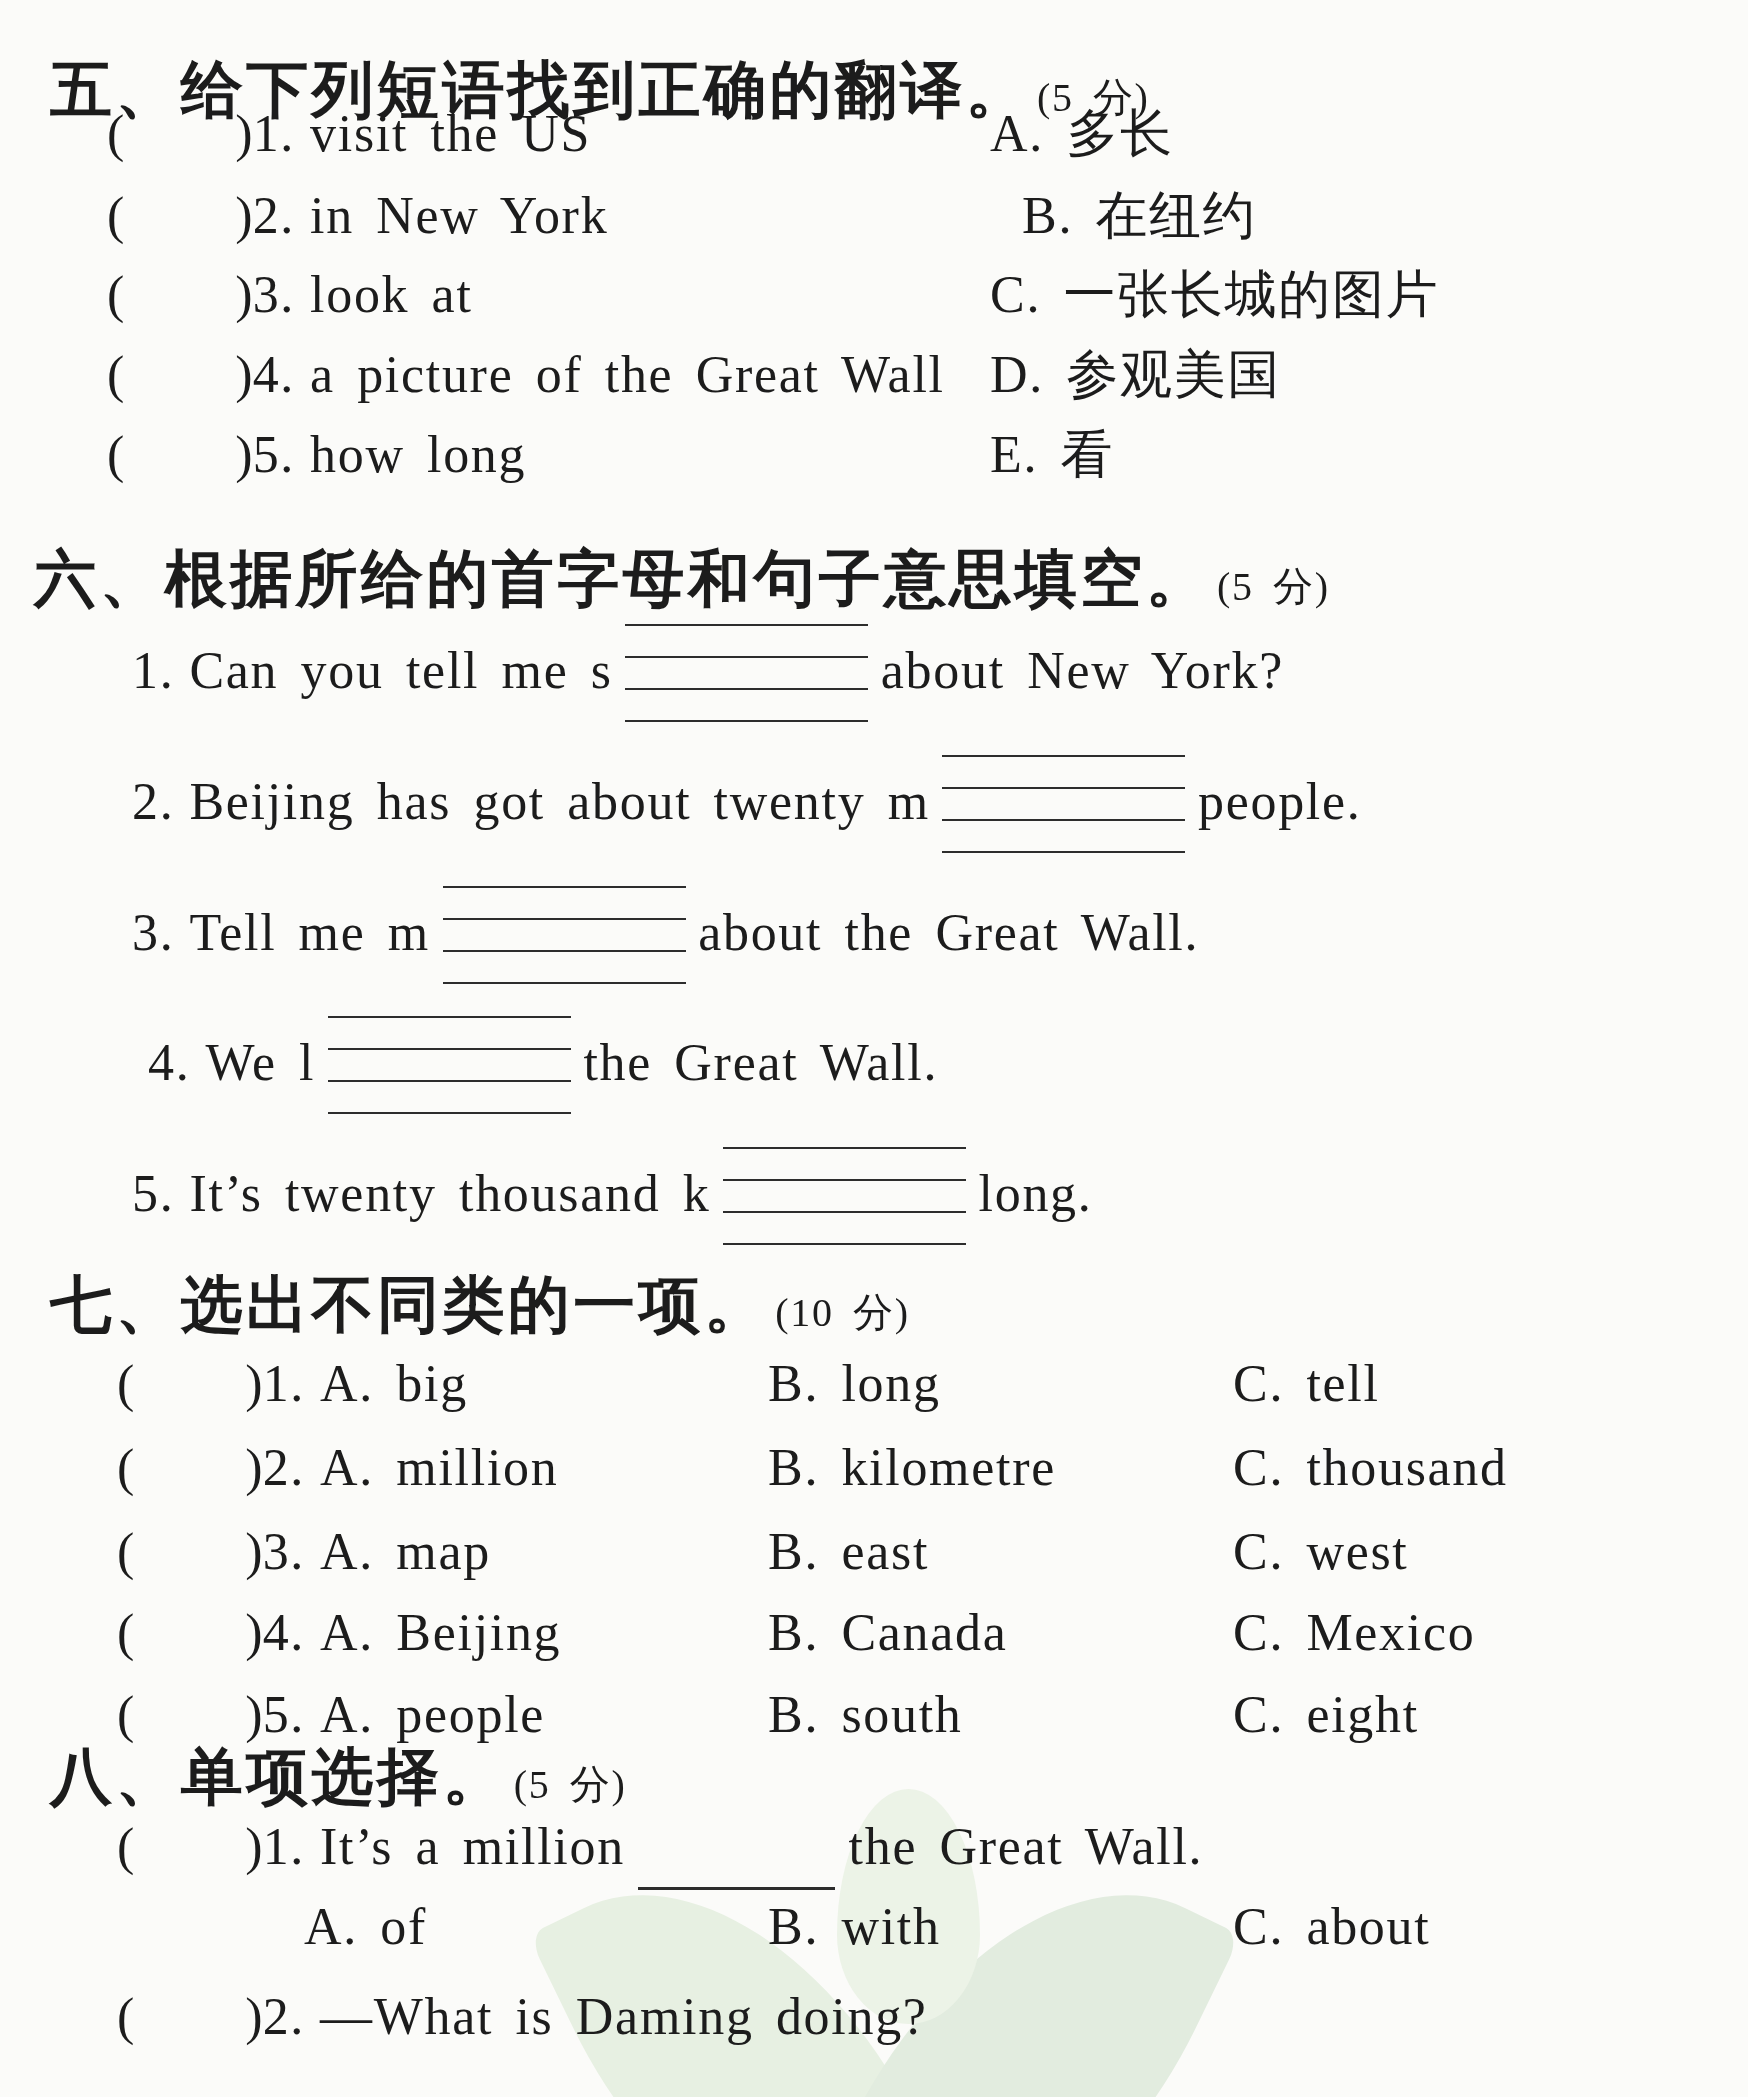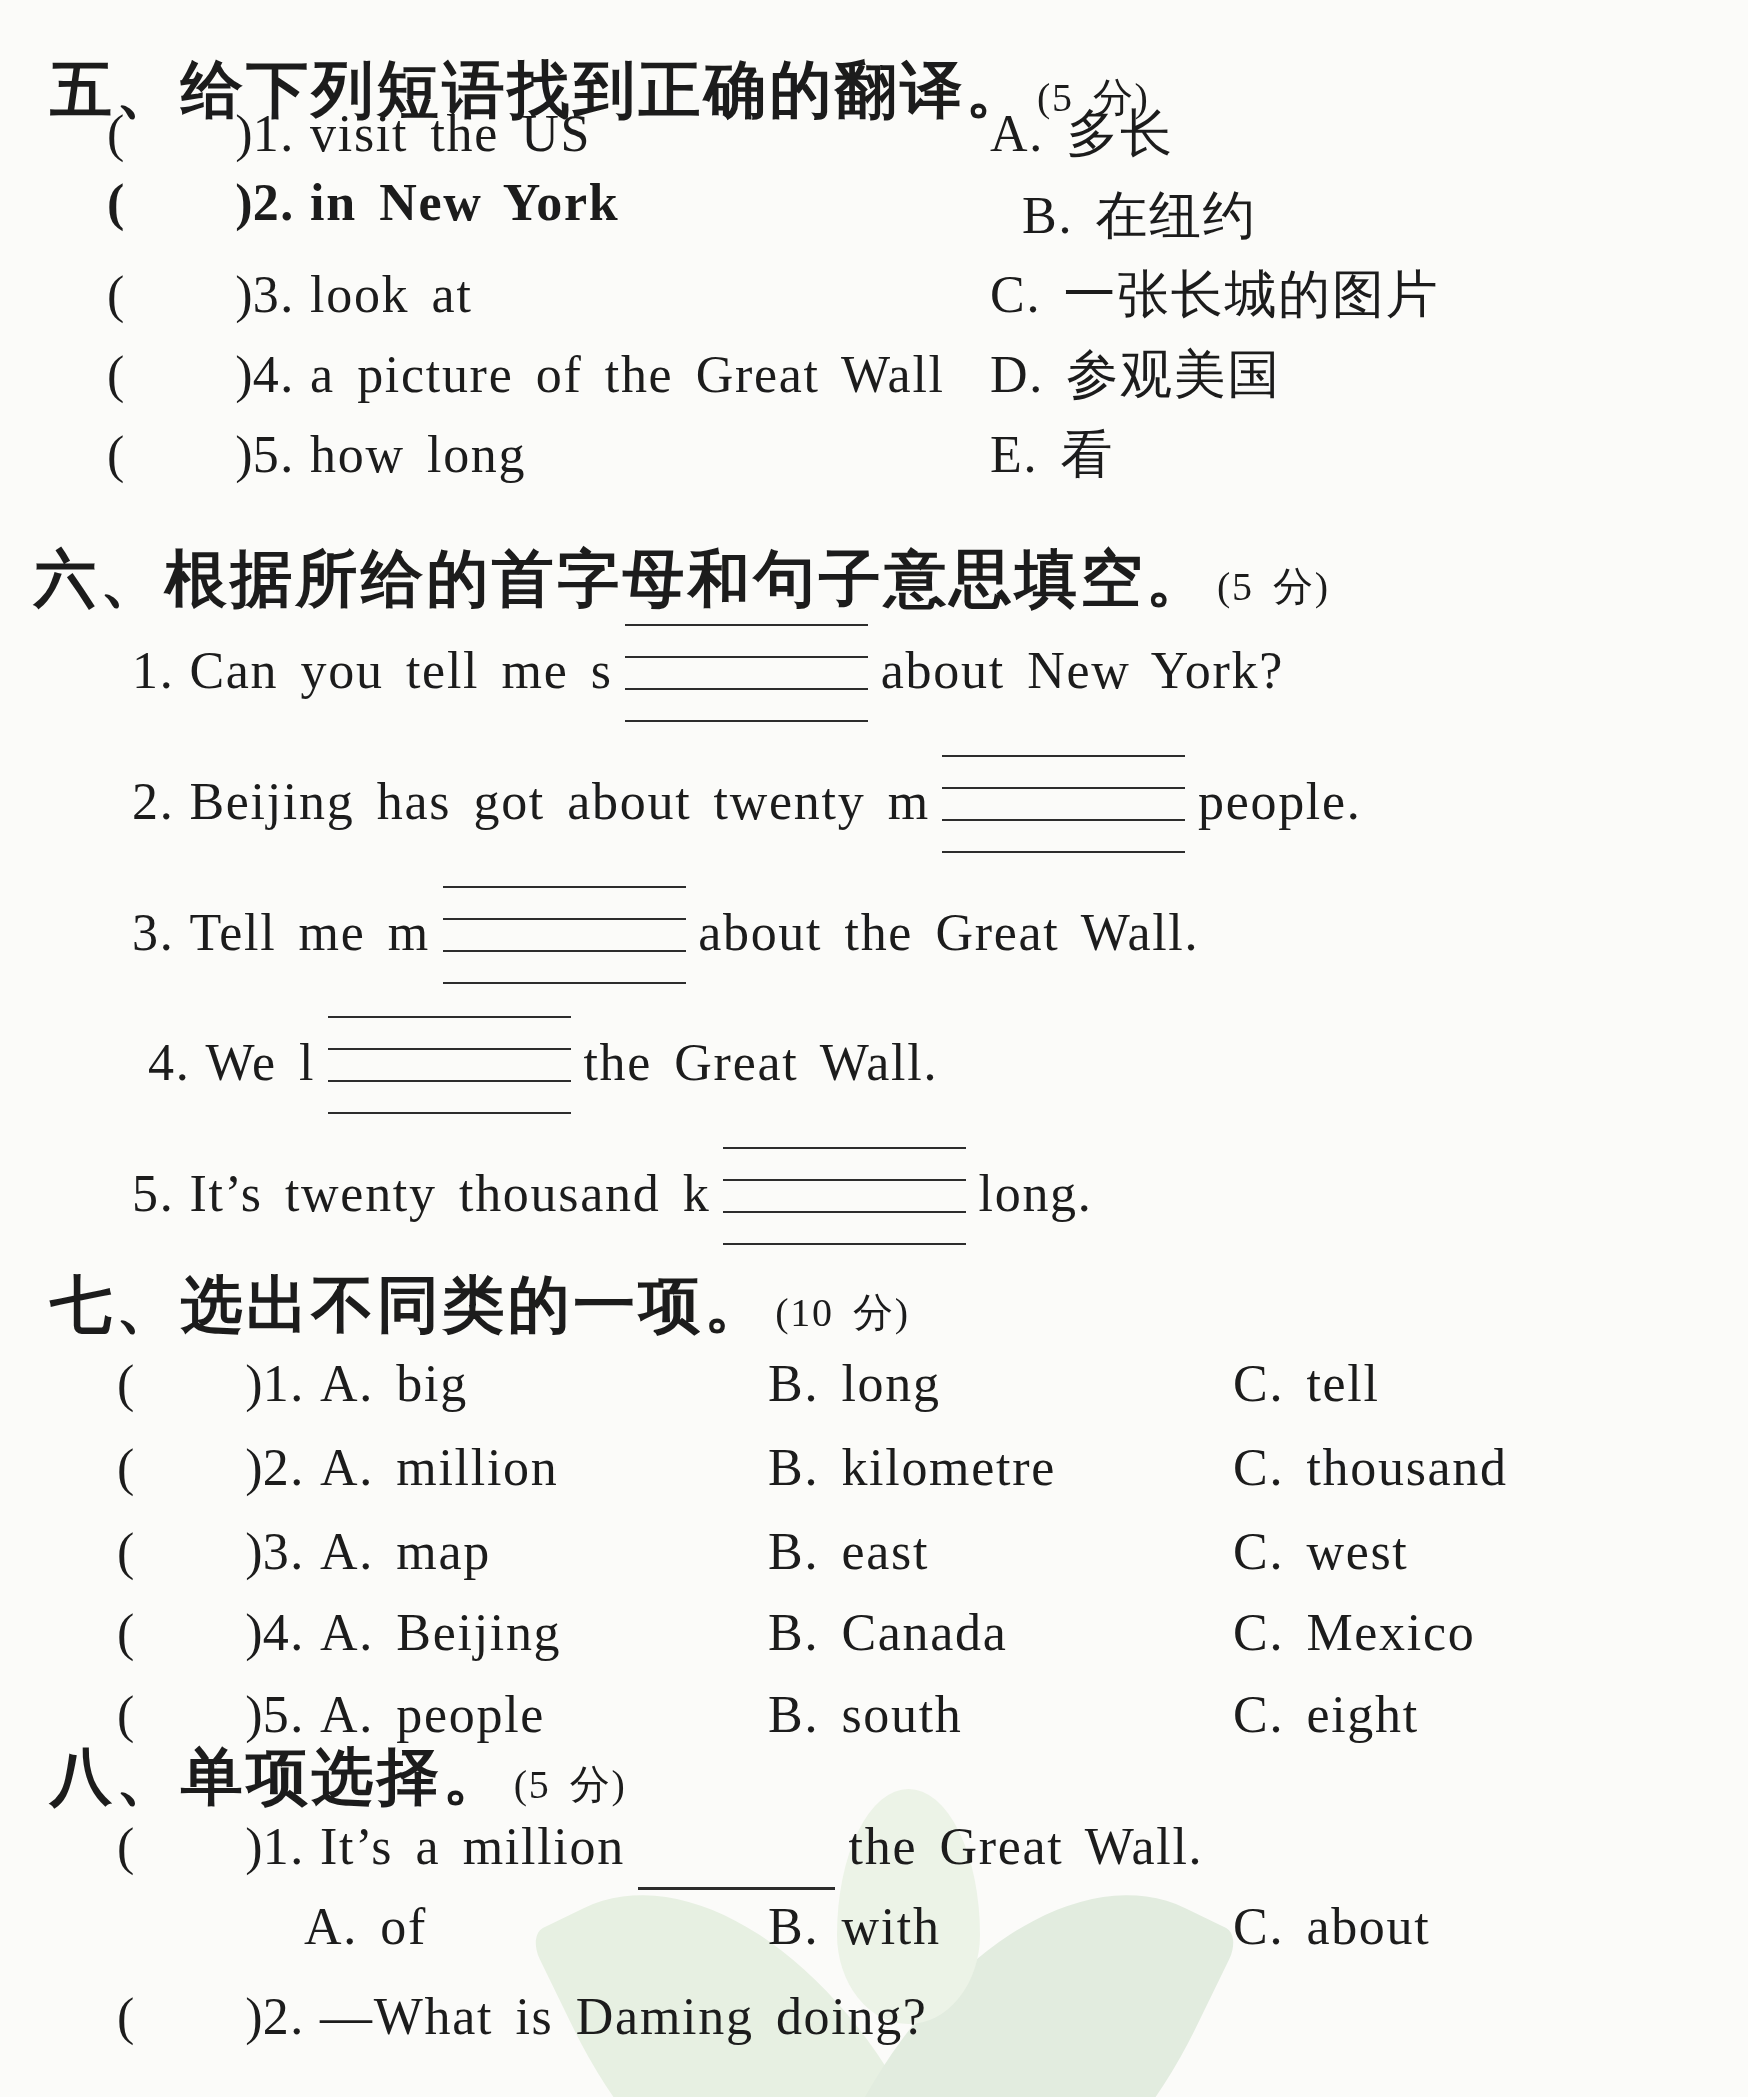--- a/index.html
+++ b/index.html
@@ -65,21 +65,21 @@
 
   <div class="r sec-title" style="left:50px;top:59px;">
     <span>五、给下列短语找到正确的翻译。</span><span class="score">(5 分)</span>
   </div>
 
   <div class="r" style="left:107px;top:108px;">
     <span class="br">(</span><span class="pgap"></span><span class="br">)</span><span class="num">1.</span><span>visit the US</span>
   </div>
   <div class="r" style="left:990px;top:108px;"><span>A. 多长</span></div>
 
-  <div class="r" style="left:107px;top:177px;font-weight:bold;">
+  <div class="r" style="left:107px;top:190px;">
     <span class="br">(</span><span class="pgap"></span><span class="br">)</span><span class="num">2.</span><span>in New York</span>
   </div>
   <div class="r" style="left:990px;top:190px;margin-left:32px;"><span>B. 在纽约</span></div>
 
   <div class="r" style="left:107px;top:269px;">
     <span class="br">(</span><span class="pgap"></span><span class="br">)</span><span class="num">3.</span><span>look at</span>
   </div>
   <div class="r" style="left:990px;top:269px;"><span>C. 一张长城的图片</span></div>
 
   <div class="r" style="left:107px;top:349px;">

